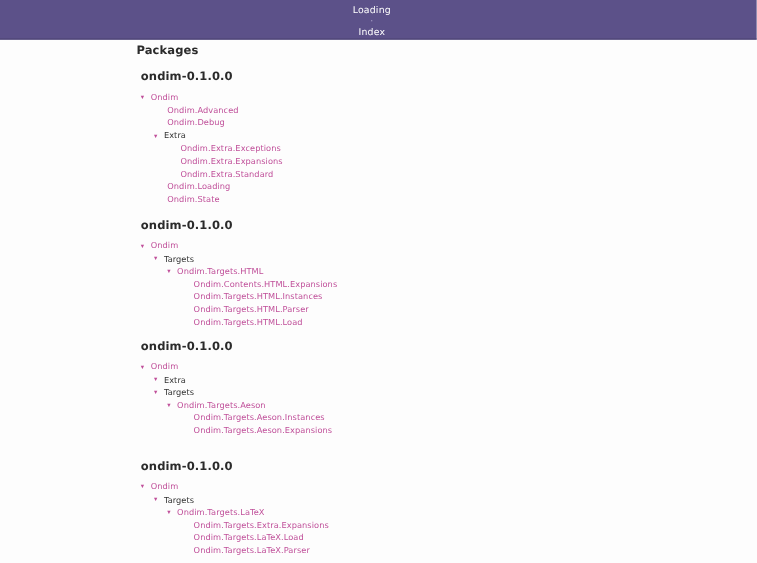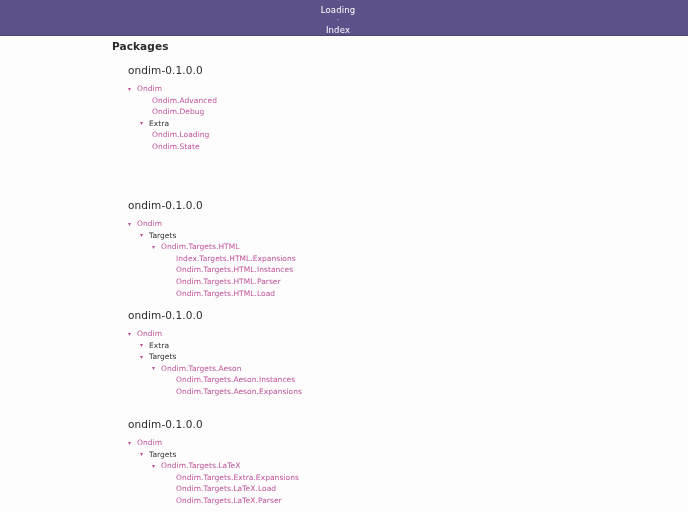--- a/index.html
+++ b/index.html
@@ -49,32 +49,32 @@
     margin: 0;
   }
 
   #page-title {
     font-size: 10.5px;
     font-weight: bold;
     color: #2b2b2b;
     margin: 0;
     padding: 0;
     position: absolute;
-    left: 112px;
+    left: 124px;
     top: 40px;
     letter-spacing: 0.1px;
   }
 
   .package-block {
     position: absolute;
     left: 128px;
   }
   .package-heading {
     font-size: 10.5px;
-    font-weight: normal;
+    font-weight: bold;
     color: #2b2b2b;
     letter-spacing: 0.1px;
     margin: 0 0 6px 0;
     padding: 0;
   }
 
   ul.tree {
     list-style: none;
     margin: 0;
     padding: 0;
@@ -147,20 +147,31 @@
             <span class="node-row"><span class="chevron">▾</span><a class="node-label link">Ondim</a></span>
             <ul>
               <li class="tree-node leaf">
                 <span class="node-row"><a class="node-label link">Ondim.Advanced</a></span>
               </li>
               <li class="tree-node leaf">
                 <span class="node-row"><a class="node-label link">Ondim.Debug</a></span>
               </li>
               <li class="tree-node">
                 <span class="node-row"><span class="chevron">▾</span><span class="node-label plain">Extra</span></span>
+                <ul>
+                  <li class="tree-node leaf">
+                    <span class="node-row"><a class="node-label link">Ondim.Extra.Exceptions</a></span>
+                  </li>
+                  <li class="tree-node leaf">
+                    <span class="node-row"><a class="node-label link">Ondim.Extra.Expansions</a></span>
+                  </li>
+                  <li class="tree-node leaf">
+                    <span class="node-row"><a class="node-label link">Ondim.Extra.Standard</a></span>
+                  </li>
+                </ul>
               </li>
               <li class="tree-node leaf">
                 <span class="node-row"><a class="node-label link">Ondim.Loading</a></span>
               </li>
               <li class="tree-node leaf">
                 <span class="node-row"><a class="node-label link">Ondim.State</a></span>
               </li>
             </ul>
           </li>
         </ul>
@@ -171,21 +182,21 @@
           <li class="tree-node">
             <span class="node-row"><span class="chevron">▾</span><a class="node-label link">Ondim</a></span>
             <ul>
               <li class="tree-node">
                 <span class="node-row"><span class="chevron">▾</span><span class="node-label plain">Targets</span></span>
                 <ul>
                   <li class="tree-node">
                     <span class="node-row"><span class="chevron">▾</span><a class="node-label link">Ondim.Targets.HTML</a></span>
                     <ul>
                       <li class="tree-node leaf">
-                        <span class="node-row"><a class="node-label link">Index.Targets.HTML.Expansions</a></span>
+                        <span class="node-row"><a class="node-label link">Ondim.Contents.HTML.Expansions</a></span>
                       </li>
                       <li class="tree-node leaf">
                         <span class="node-row"><a class="node-label link">Ondim.Targets.HTML.Instances</a></span>
                       </li>
                       <li class="tree-node leaf">
                         <span class="node-row"><a class="node-label link">Ondim.Targets.HTML.Parser</a></span>
                       </li>
                       <li class="tree-node leaf">
                         <span class="node-row"><a class="node-label link">Ondim.Targets.HTML.Load</a></span>
                       </li>

